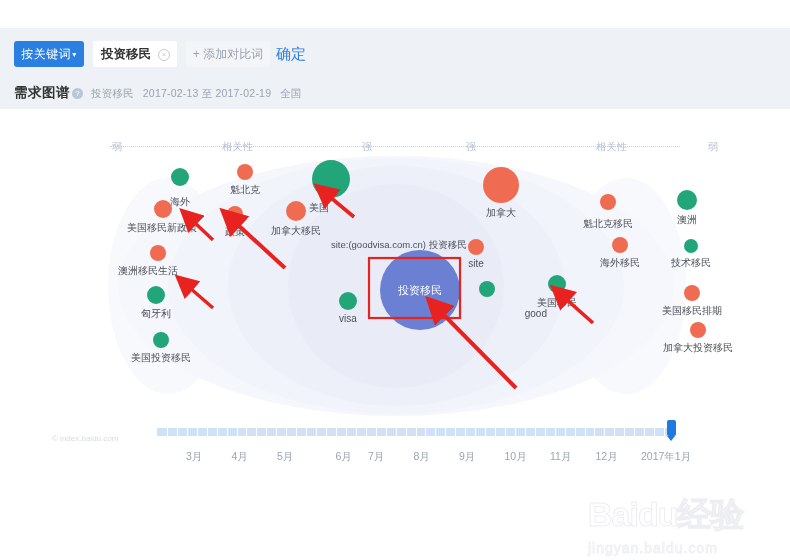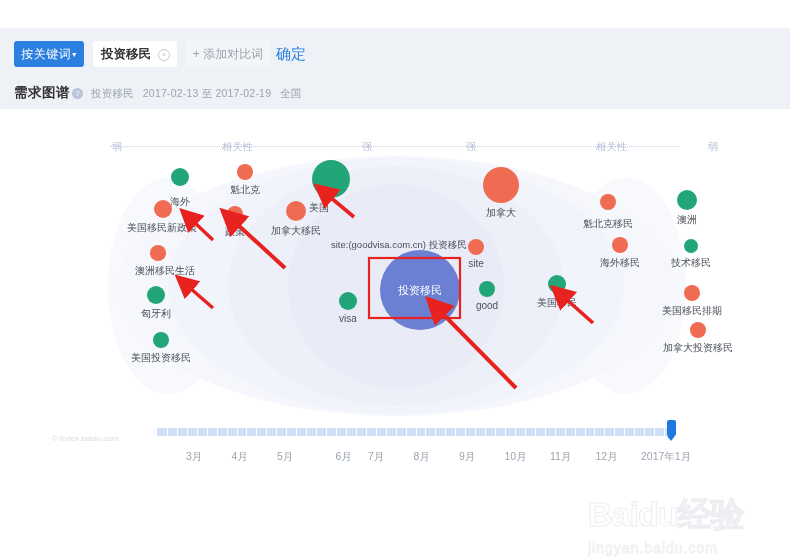--- a/index.html
+++ b/index.html
@@ -183,31 +183,31 @@
       <div class="blabel" style="left: 102px; width: 120px; top: 221px;">美国移民新政策</div>
       <div class="bub red" style="left: 227px; top: 206px; width: 16px; height: 16px; background: rgb(239, 108, 82);"></div>
       <div class="blabel" style="left: 175px; width: 120px; top: 225px;">政策</div>
       <div class="bub red" style="left: 286px; top: 201px; width: 20px; height: 20px; background: rgb(239, 108, 82);"></div>
       <div class="blabel" style="left: 236px; width: 120px; top: 224px;">加拿大移民</div>
       <div class="bub green" style="left: 312px; top: 160px; width: 38px; height: 38px; background: rgb(33, 165, 121);"></div>
       <div class="blabel" style="left: 259px; width: 120px; top: 201px;">美国</div>
       <div class="bub red" style="left: 483px; top: 167px; width: 36px; height: 36px; background: rgb(239, 108, 82);"></div>
       <div class="blabel" style="left: 441px; width: 120px; top: 206px;">加拿大</div>
       <div class="bub red" style="left: 150px; top: 245px; width: 16px; height: 16px; background: rgb(239, 108, 82);"></div>
-      <div class="blabel" style="left: 105px; width: 120px; top: 264px;">澳洲移民生活</div>
+      <div class="blabel" style="left: 88px; width: 120px; top: 264px;">澳洲移民生活</div>
       <div class="bub green" style="left: 147px; top: 286px; width: 18px; height: 18px; background: rgb(33, 165, 121);"></div>
       <div class="blabel" style="left: 96px; width: 120px; top: 307px;">匈牙利</div>
       <div class="bub green" style="left: 153px; top: 332px; width: 16px; height: 16px; background: rgb(33, 165, 121);"></div>
       <div class="blabel" style="left: 101px; width: 120px; top: 351px;">美国投资移民</div>
       <div class="bub green" style="left: 339px; top: 292px; width: 18px; height: 18px; background: rgb(33, 165, 121);"></div>
       <div class="blabel" style="left: 288px; width: 120px; top: 313px;">visa</div>
       <div class="bub red" style="left: 468px; top: 239px; width: 16px; height: 16px; background: rgb(239, 108, 82);"></div>
       <div class="blabel" style="left: 416px; width: 120px; top: 258px;">site</div>
       <div class="bub green" style="left: 479px; top: 281px; width: 16px; height: 16px; background: rgb(33, 165, 121);"></div>
-      <div class="blabel" style="left: 427px; width: 120px; top: 300px;">good</div>
+      <div class="blabel" style="left: 427px; width: 120px; top: 308px; text-align: right;">good</div>
       <div class="bub red" style="left: 600px; top: 194px; width: 16px; height: 16px; background: rgb(239, 108, 82);"></div>
       <div class="blabel" style="left: 548px; width: 120px; top: 209px; margin-top: 8px;">魁北克移民</div>
       <div class="bub green" style="left: 677px; top: 190px; width: 20px; height: 20px; background: rgb(33, 165, 121);"></div>
       <div class="blabel" style="left: 627px; width: 120px; top: 213px;">澳洲</div>
       <div class="bub red" style="left: 612px; top: 237px; width: 16px; height: 16px; background: rgb(239, 108, 82);"></div>
       <div class="blabel" style="left: 560px; width: 120px; top: 256px;">海外移民</div>
       <div class="bub green" style="left: 684px; top: 239px; width: 14px; height: 14px; background: rgb(33, 165, 121);"></div>
       <div class="blabel" style="left: 631px; width: 120px; top: 256px;">技术移民</div>
       <div class="bub green" style="left: 548px; top: 275px; width: 18px; height: 18px; background: rgb(33, 165, 121);"></div>
       <div class="blabel" style="left: 497px; width: 120px; top: 296px;">美国移民</div>

